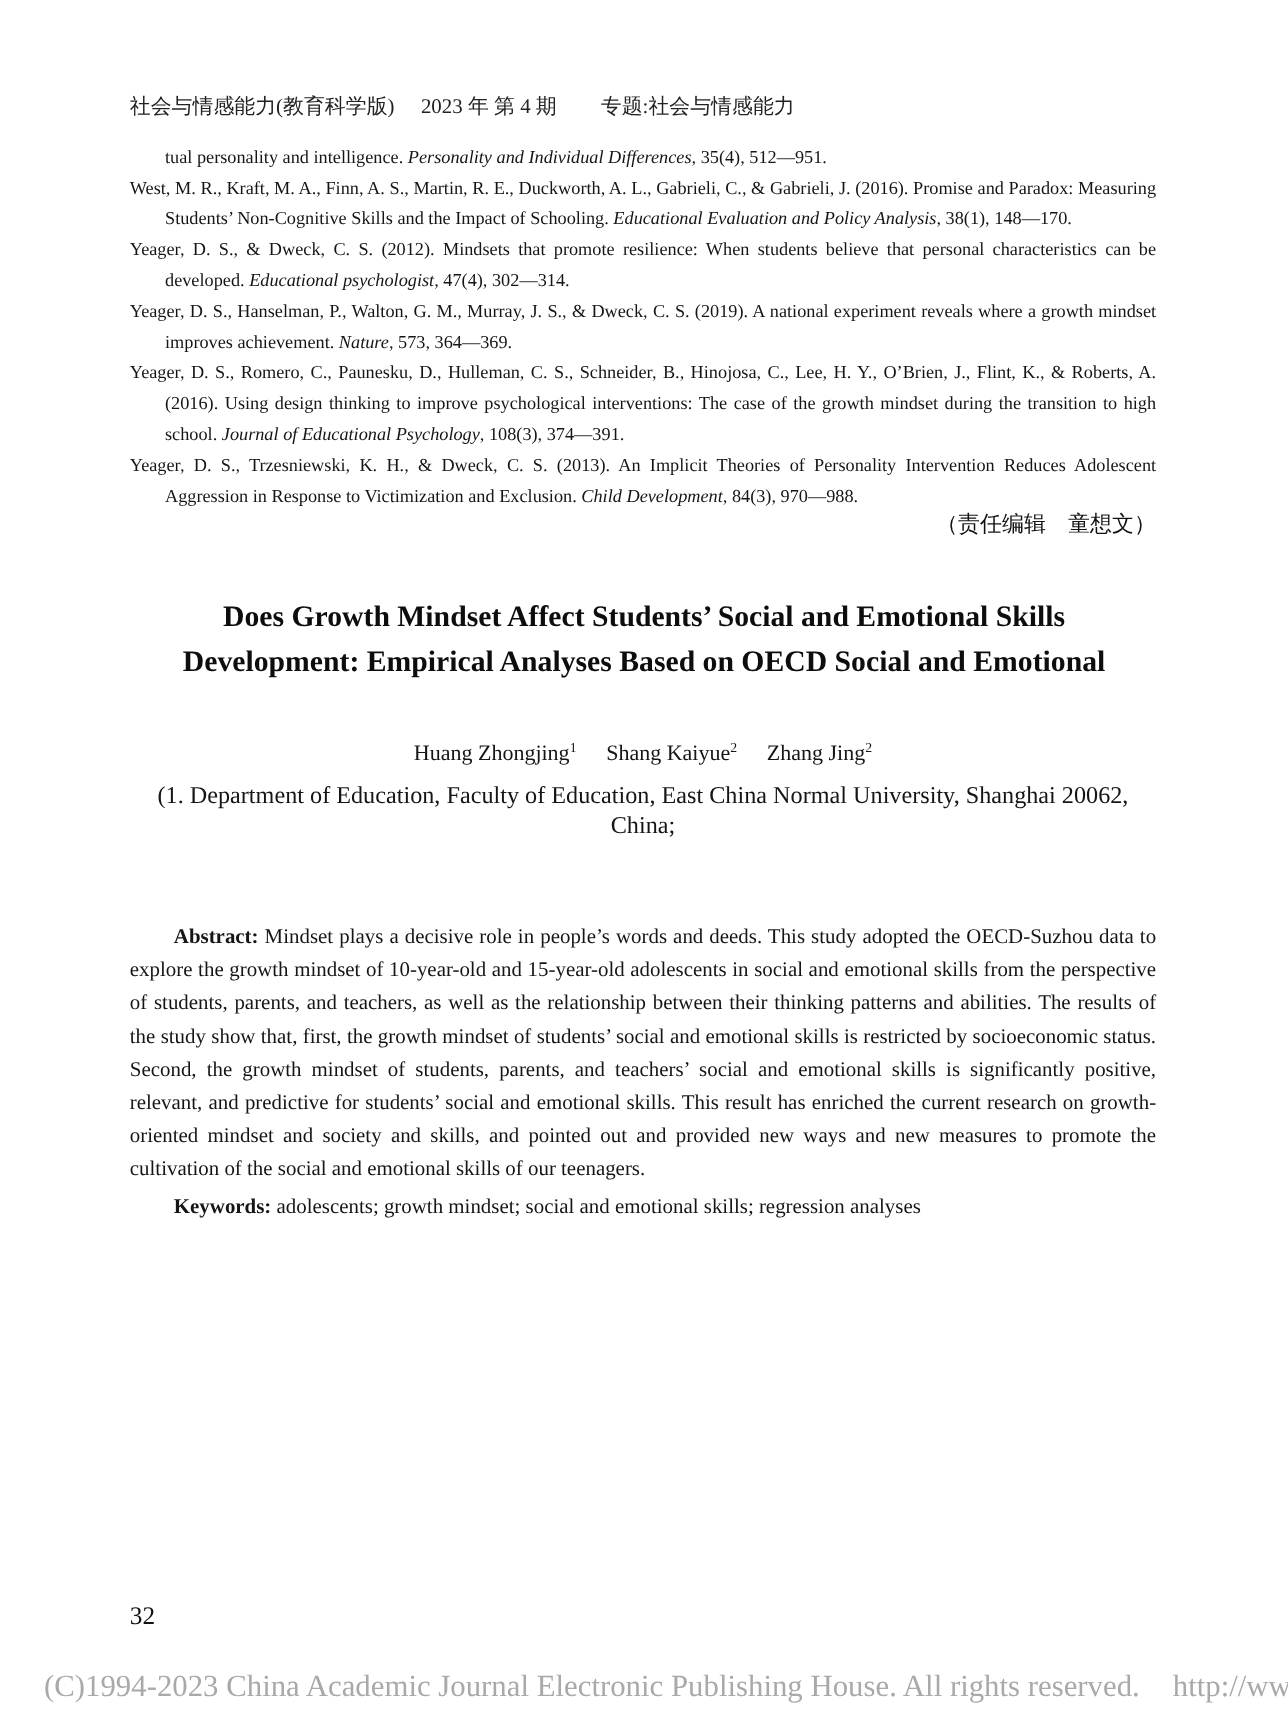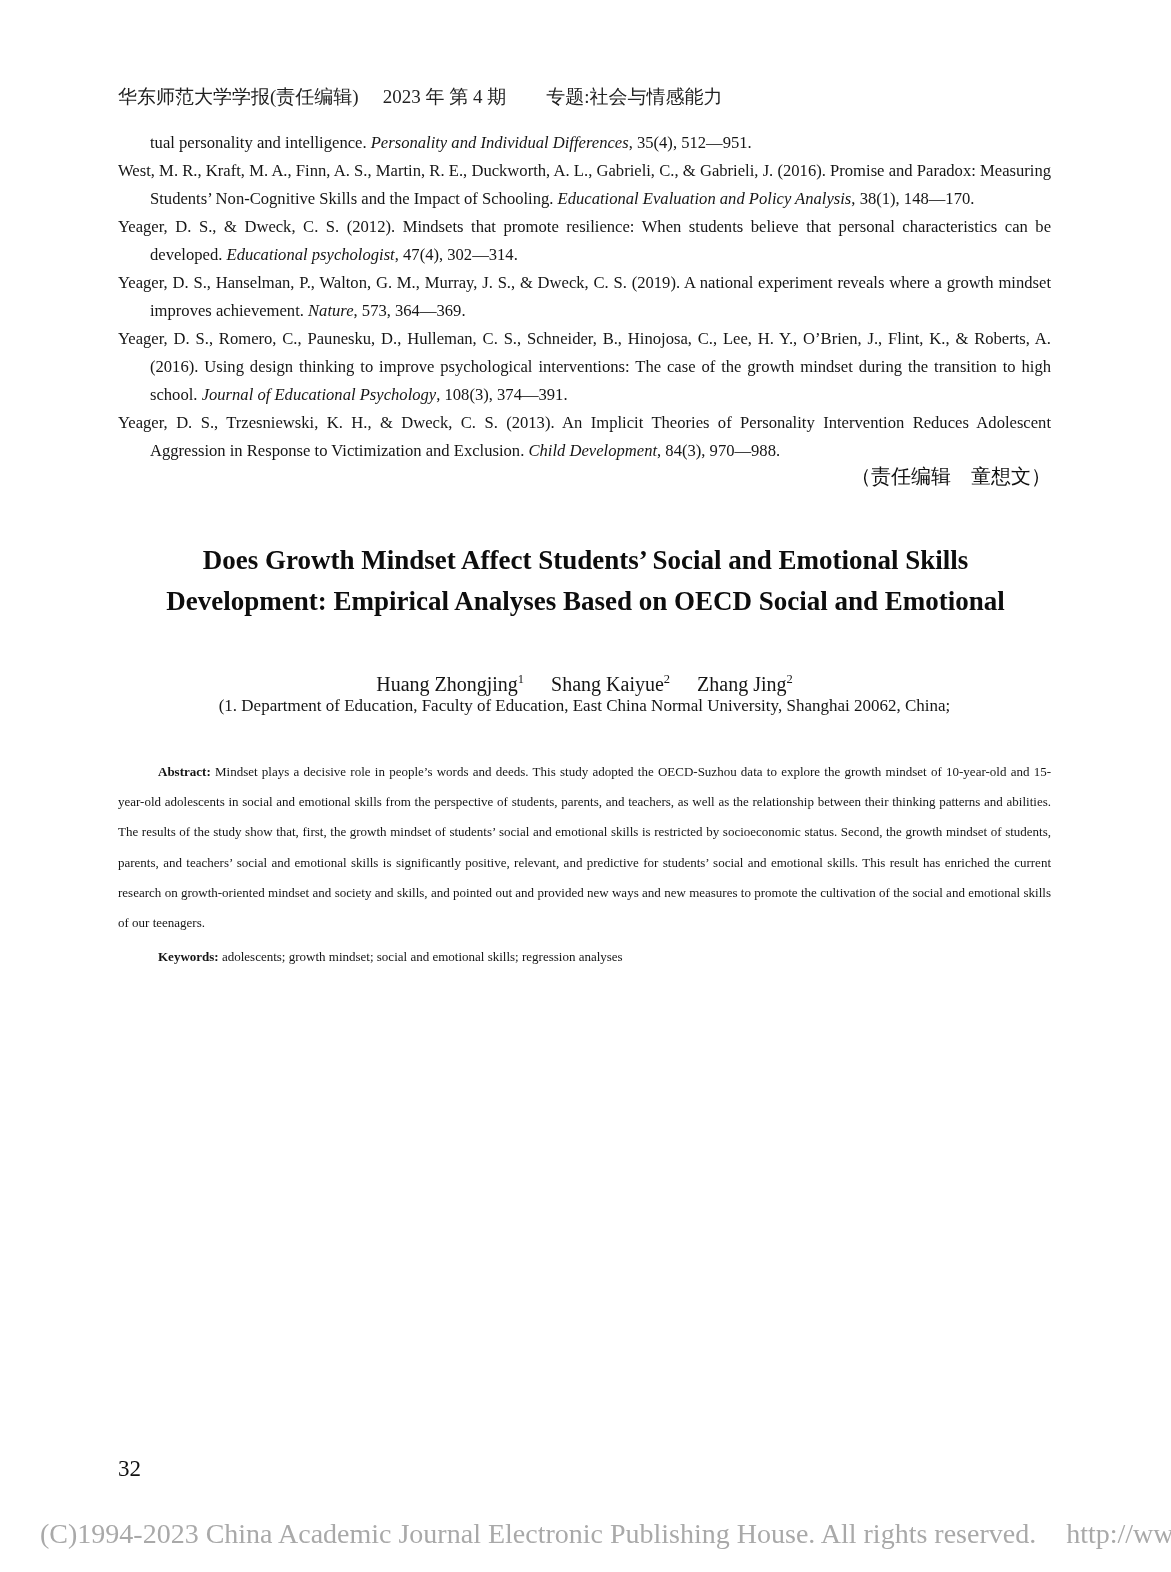--- a/index.html
+++ b/index.html
@@ -79,35 +79,35 @@
     width: 933px;
     text-align: center;
     font-size: 20px;
   }
   .author { margin: 0 11px; text-align: center; }
   .author sup { font-size: 12.5px; }
 
   
   .affiliations {
     position: absolute;
-    top: 693px;
+    top: 710px;
     left: 118px;
     width: 933px;
     text-align: center;
-    font-size: 17px;
+    font-size: 22px;
     line-height: 26.5px;
   }
 
   
   .abstract-block {
     position: absolute;
-    top: 757px;
+    top: 837px;
     left: 118px;
     width: 933px;
-    font-size: 13px;
+    font-size: 19px;
     line-height: 30.2px;
     text-align: justify;
   }
   .abstract-block p { margin: 0; }
   .abstract-para { text-indent: 40px; }
   .keywords-para { text-indent: 40px; margin-top: 4px !important; }
   .abstract-block b { font-weight: 700; }
 
   
   .page-number {
@@ -128,21 +128,21 @@
     white-space: nowrap;
   }
   .footer .url { margin-left: 30px; }
 </style>
 </head>
 <body>
 
 <div class="page">
 
   <div class="journal-header">
-    <span>华东师范大学学报(责任编辑)</span><span class="hdr-issue">2023 年 第 4 期</span><span class="hdr-topic">专题:社会与情感能力</span>
+    <span>社会与情感能力(教育科学版)</span><span class="hdr-issue">2023 年 第 4 期</span><span class="hdr-topic">专题:社会与情感能力</span>
   </div>
 
   <div class="refs">
       <p class="reference cont"><span>tual personality and intelligence. </span><em>Personality and Individual Differences</em><span>, 35(4), 512—951.</span></p>
       <p class="reference"><span>West, M. R., Kraft, M. A., Finn, A. S., Martin, R. E., Duckworth, A. L., Gabrieli, C., &amp; Gabrieli, J. (2016). Promise and Paradox: Measuring Students’ Non-Cognitive Skills and the Impact of Schooling. </span><em>Educational Evaluation and Policy Analysis</em><span>, 38(1), 148—170.</span></p>
       <p class="reference"><span>Yeager, D. S., &amp; Dweck, C. S. (2012). Mindsets that promote resilience: When students believe that personal characteristics can be developed. </span><em>Educational psychologist</em><span>, 47(4), 302—314.</span></p>
       <p class="reference"><span>Yeager, D. S., Hanselman, P., Walton, G. M., Murray, J. S., &amp; Dweck, C. S. (2019). A national experiment reveals where a growth mindset improves achievement. </span><em>Nature</em><span>, 573, 364—369.</span></p>
       <p class="reference"><span>Yeager, D. S., Romero, C., Paunesku, D., Hulleman, C. S., Schneider, B., Hinojosa, C., Lee, H. Y., O’Brien, J., Flint, K., &amp; Roberts, A. (2016). Using design thinking to improve psychological interventions: The case of the growth mindset during the transition to high school. </span><em>Journal of Educational Psychology</em><span>, 108(3), 374—391.</span></p>
       <p class="reference"><span>Yeager, D. S., Trzesniewski, K. H., &amp; Dweck, C. S. (2013). An Implicit Theories of Personality Intervention Reduces Adolescent Aggression in Response to Victimization and Exclusion. </span><em>Child Development</em><span>, 84(3), 970—988.</span></p>
     </div>

